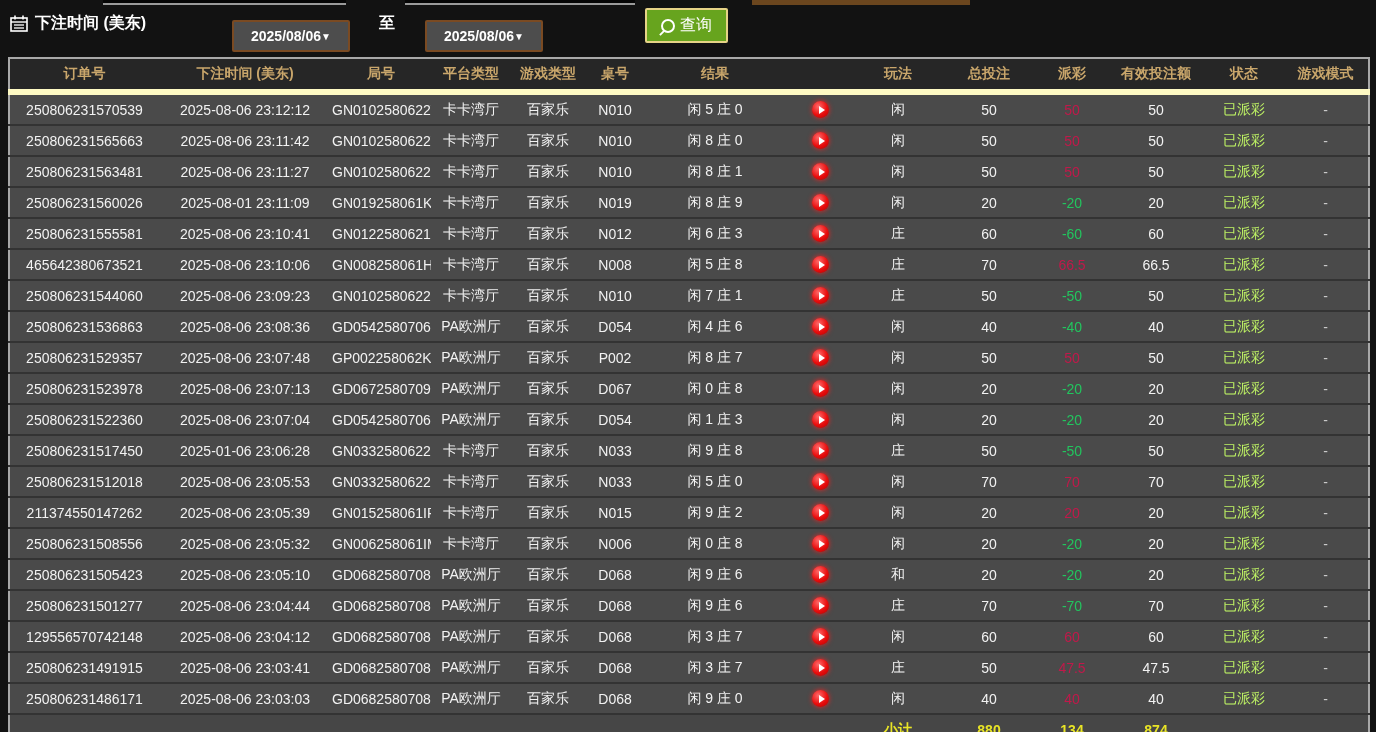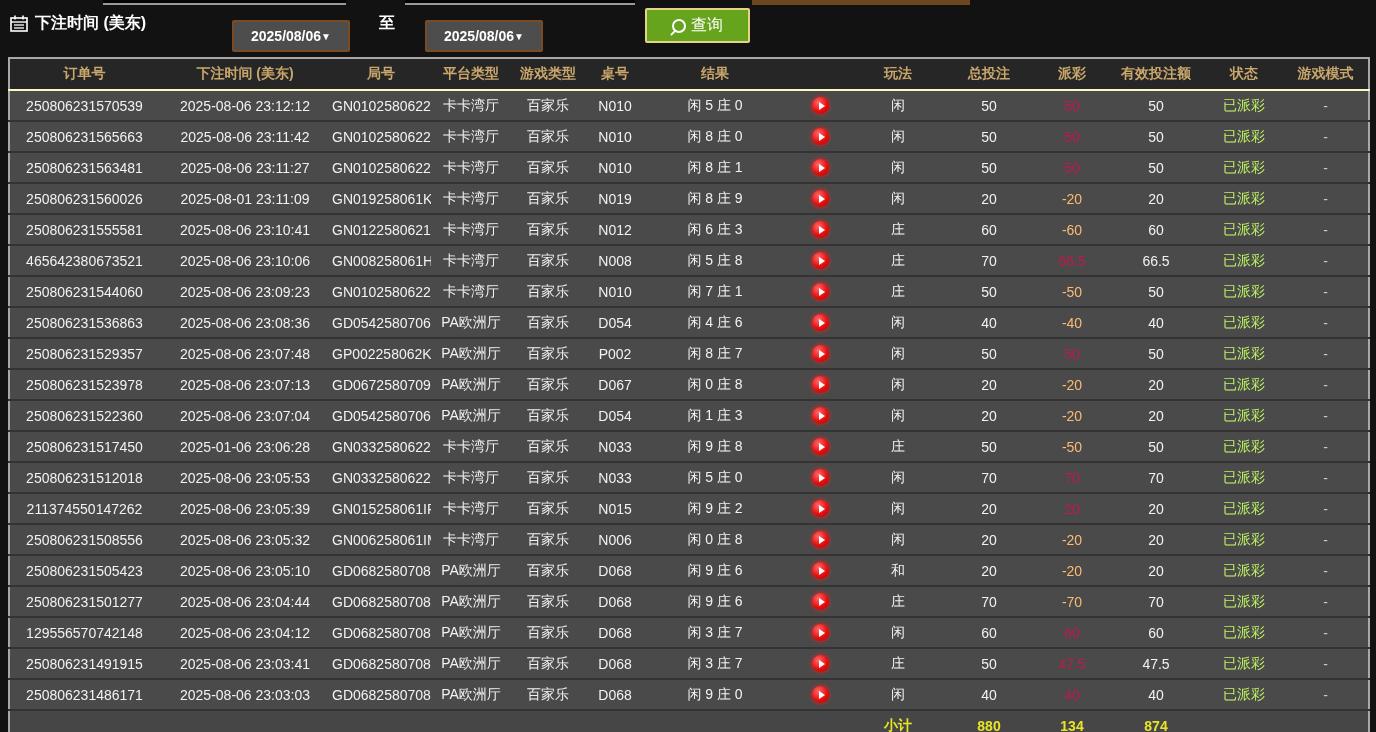--- a/index.html
+++ b/index.html
@@ -19,38 +19,38 @@
   .flabel{position:absolute;left:10px;top:13px;display:flex;align-items:center;gap:7px;
           color:#ffffff;font-size:16px;font-weight:bold;}
   .cal-icon{display:inline-block;line-height:0;}
   .dselect{position:absolute;top:20px;width:114px;height:28px;background:#4d4d4d;
            border:2px solid #7a4a22;border-radius:2px;display:flex;align-items:center;
            justify-content:center;color:#fff;font-size:14px;font-weight:bold;cursor:pointer;}
   .dselect.from{left:232px;}
   .dselect.to{left:425px;}
   .dselect .arrow{font-size:10px;}
   .tolabel{position:absolute;left:379px;top:13px;color:#fff;font-size:16px;font-weight:bold;}
-  .querybtn{position:absolute;left:645px;top:8px;height:31px;padding:0 25px;
+  .querybtn{position:absolute;left:645px;top:8px;height:31px;padding:0 14px;
             background:#67a41e;border:2px solid #e6d386;border-radius:2px;
             display:flex;align-items:center;gap:5px;color:#fff;font-size:16px;cursor:pointer;}
   .mag{display:inline-block;width:10px;height:10px;border:2px solid #fff;border-radius:50%;position:relative;}
   .mag::after{content:'';position:absolute;width:2px;height:6px;background:#fff;
               left:-2px;top:9px;transform:rotate(45deg);}
   
   .tablewrap{position:absolute;left:8px;top:57px;width:1360px;}
   table{border-collapse:collapse;table-layout:fixed;width:1360px;
         border:2px solid #a8a8a8;font-size:14px;color:#f2f2f2;}
   th{background:#262626;color:#c9a66b;font-weight:bold;height:28px;
-     border-bottom:2px solid #fef9c3;text-align:center;font-size:14px;
+     border-bottom:6px solid #fef9c3;text-align:center;font-size:14px;
      overflow:hidden;white-space:nowrap;}
   td{background:#4a4a4a;height:27px;border-bottom:2px solid #333;
      text-align:center;overflow:hidden;white-space:nowrap;}
   tr.summary td{background:#464646;border-bottom:2px solid #2d2d2d;border-top:1px solid #2d2d2d;}
   td.pos{color:#c0194a;}
-  td.neg{color:#fdba74;}
+  td.neg{color:#22c55e;}
   td.status{color:#bef264;}
   td.mode{color:#c9c9c9;}
   td.ylw{color:#e8e426;font-weight:bold;}
   .play-btn{display:inline-block;width:17px;height:17px;border-radius:50%;
             position:relative;vertical-align:middle;cursor:pointer;
             background:radial-gradient(circle at 38% 32%,#ff6a6a,#e80d0d 55%,#b30000);
             box-shadow:0 0 5px rgba(255,30,30,.9);}
   .play-btn::after{content:'';position:absolute;left:7px;top:4.5px;
             border-left:6px solid #fff;border-top:4px solid transparent;border-bottom:4px solid transparent;}
 </style>

